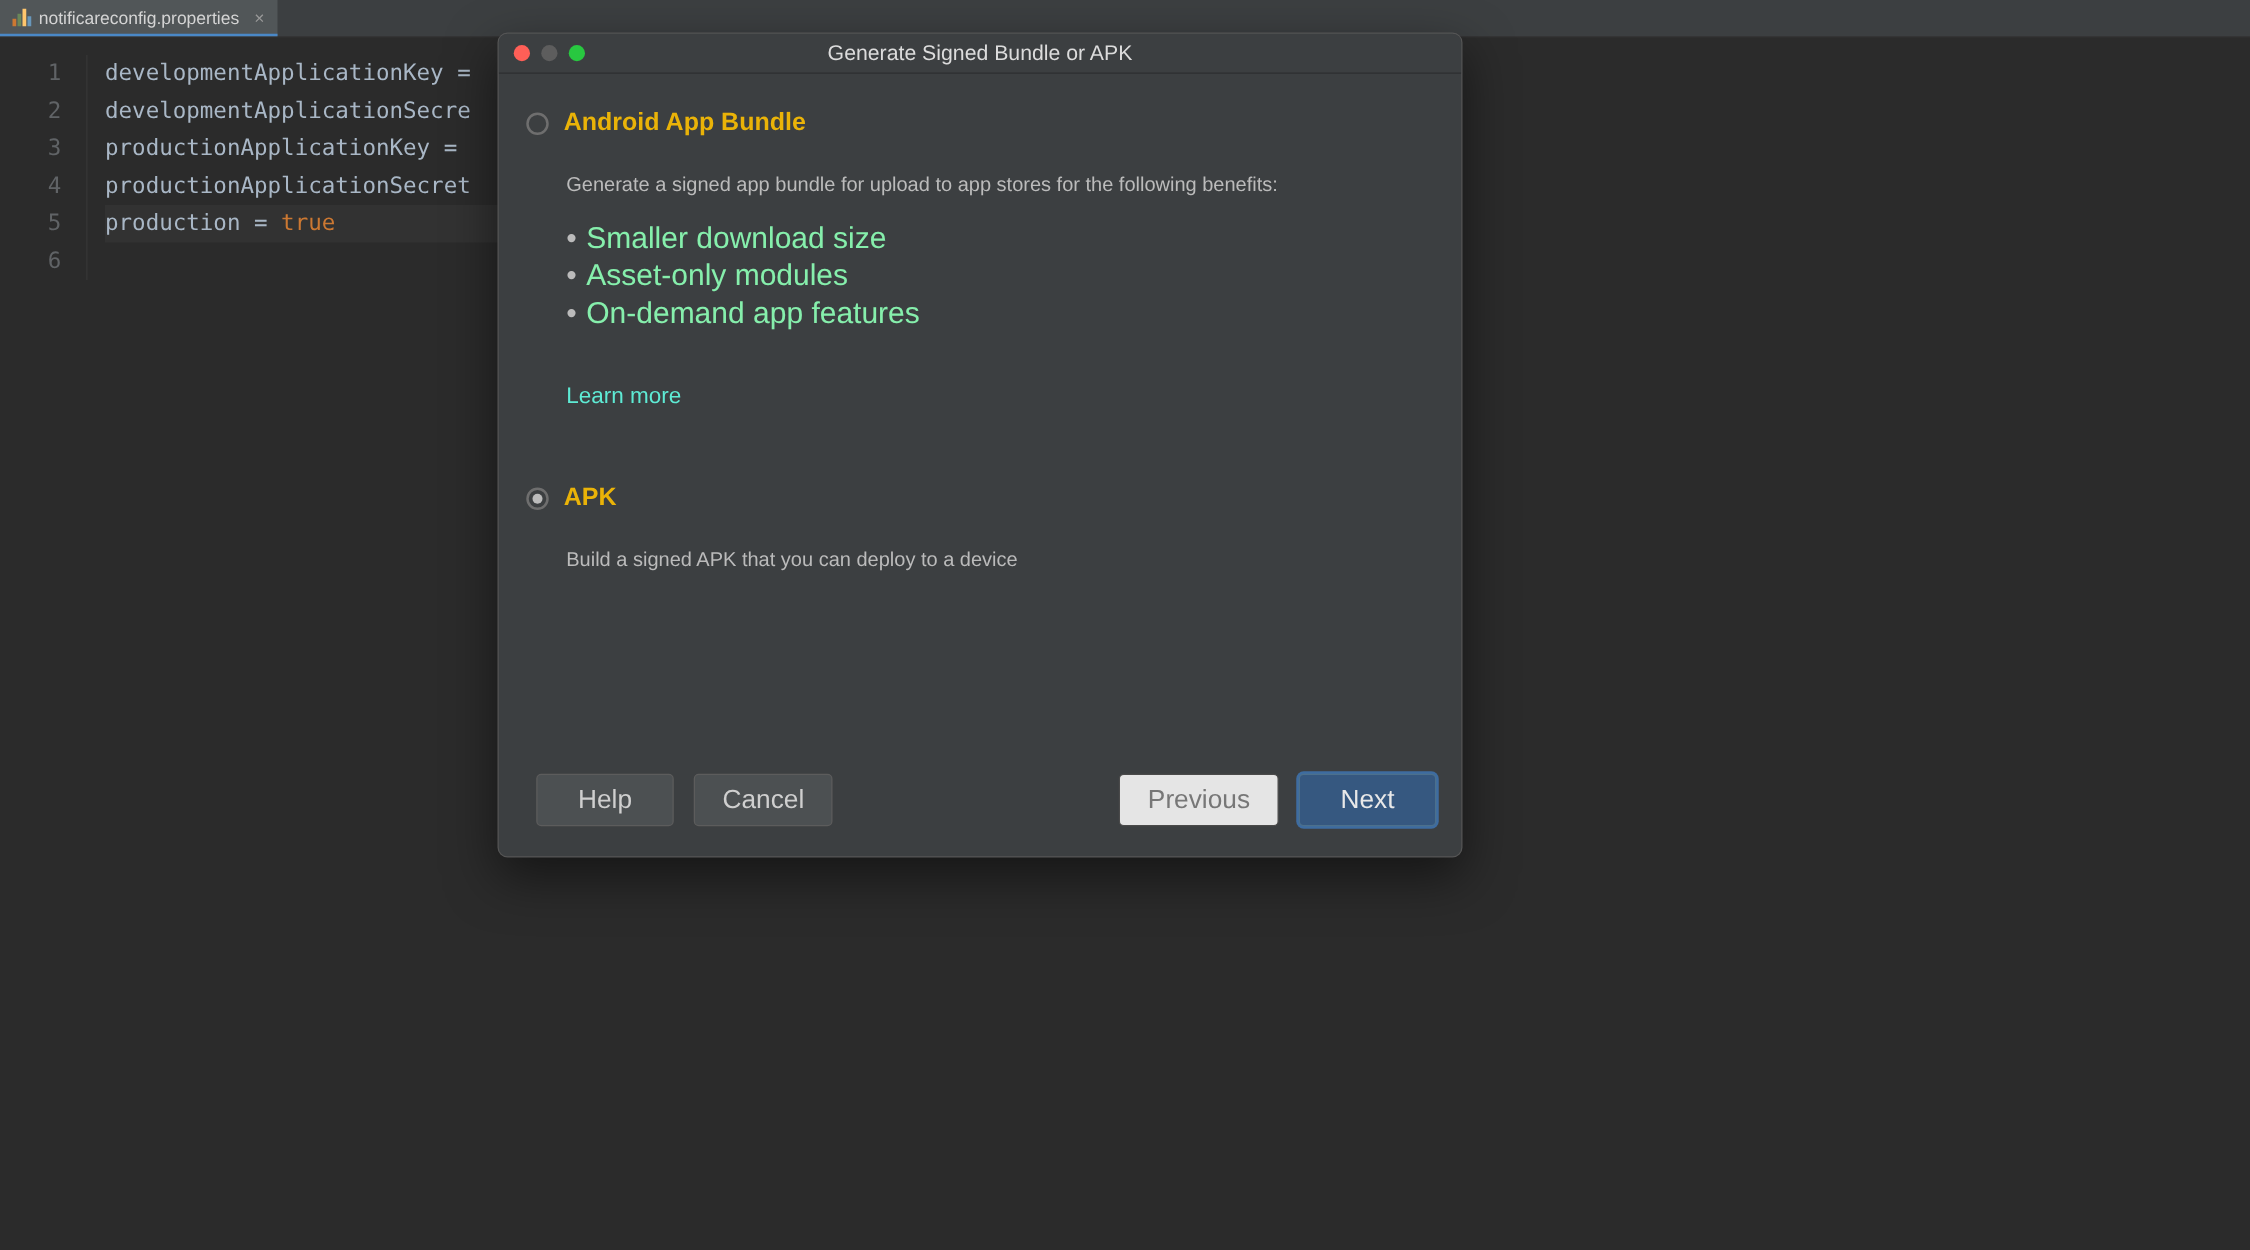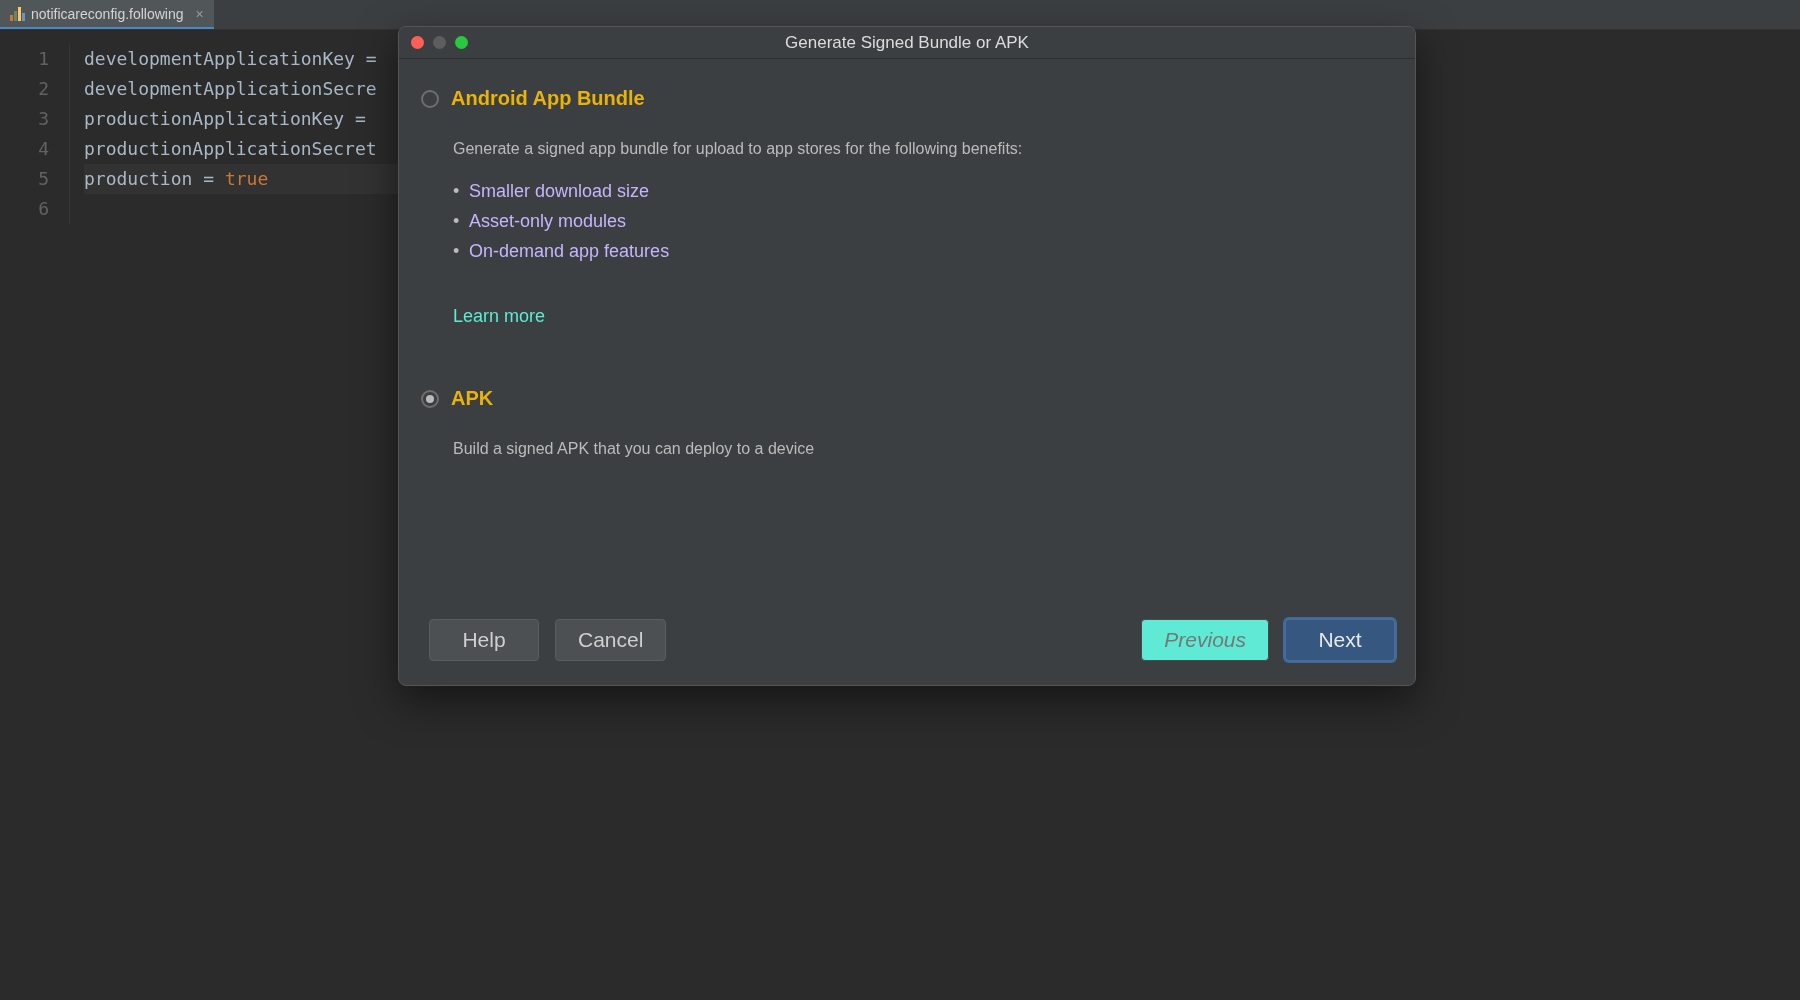--- a/index.html
+++ b/index.html
@@ -85,21 +85,21 @@
     }
     
     .code .val-true { color: #cc7832; }
     .code .highlight-line { background: #323232; display:inline-block; min-width: 400px;}
     
     
     .dialog {
       position: absolute;
       top: 26px;
       left: 398px;
-      width: 1018px;
+      width: 772px;
       height: 660px;
       background: #3c3f41;
       border: 1px solid #555555;
       border-radius: 8px;
       box-shadow: 0 15px 40px rgba(0,0,0,0.5);
       display: flex;
       flex-direction: column;
       overflow: hidden;
     }
     
@@ -180,22 +180,22 @@
       font-size: 16px;
       color: #bbbbbb;
       margin-bottom: 18px;
     }
     
     .bullets {
       list-style: none;
       margin-bottom: 40px;
     }
     .bullets li {
-      font-size: 18px;
-      color: #c4b5fd;
+      font-size: 24px;
+      color: #86efac;
       line-height: 30px;
       padding-left: 16px;
       position: relative;
     }
     .bullets li::before {
       content: "•";
       position: absolute;
       left: 0;
       color: #bbbbbb;
     }
@@ -222,44 +222,43 @@
       background: #4c5052;
       color: #cfcfcf;
       font-size: 21px;
       border-radius: 4px;
       cursor: pointer;
       text-align: center;
     }
     .btn.disabled {
       color: #777;
       border-color: #4a4a4a;
-      background: #5eead4;
+      background: #e5e5e5;
       cursor: default;
-      font-style: italic;
     }
     .btn.primary {
       background: #365880;
       border: 1px solid #4c708c;
       color: #e8e8e8;
       box-shadow: 0 0 0 2px #3e6ca0;
     }
     
   </style>
 </head>
 <body>
 
 <div class="tab-bar">
   <div class="tab">
     <span class="tab-icon">
       <span></span>
         <span></span>
         <span></span>
         <span></span>
     </span>
-    <span>notificareconfig.following</span>
+    <span>notificareconfig.properties</span>
     <span class="tab-close">×</span>
   </div>
 </div>
 
 <div class="editor">
   <div class="gutter">
     <div>1</div>
     <div>2</div>
     <div>3</div>
     <div>4</div>

